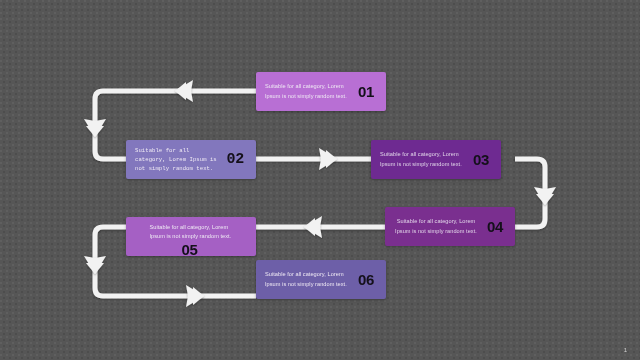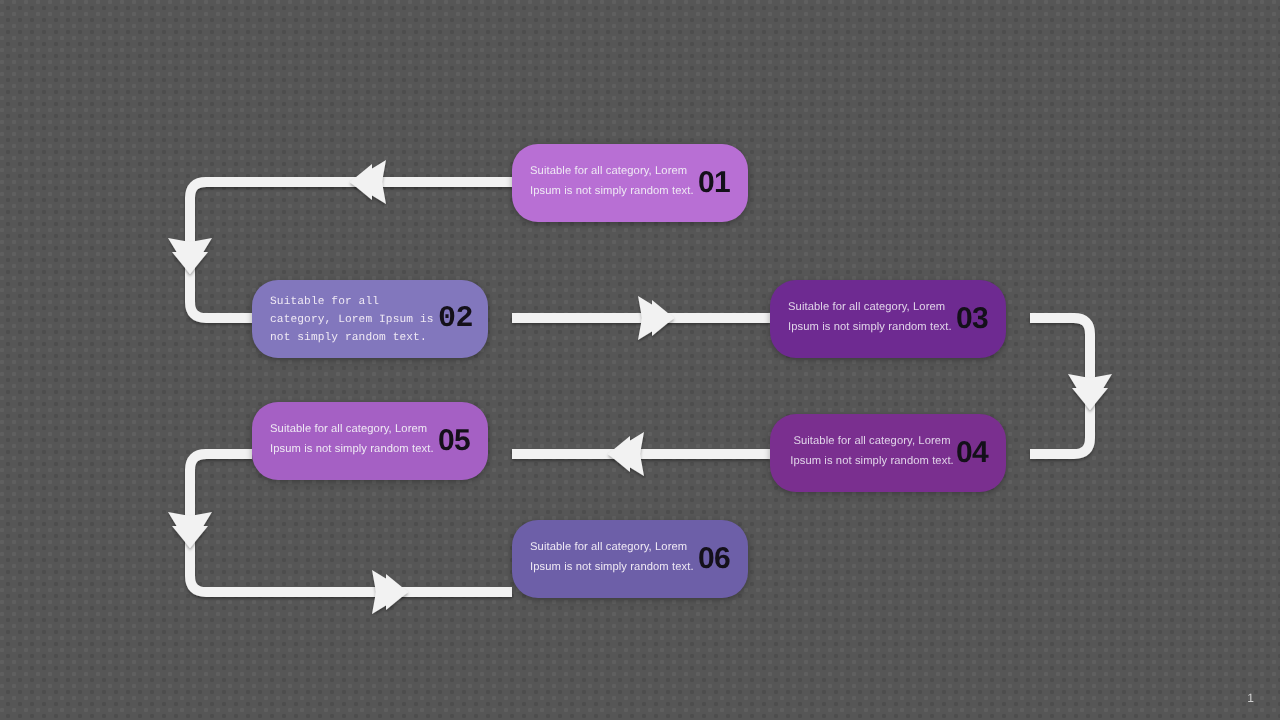--- a/index.html
+++ b/index.html
@@ -37,22 +37,22 @@
     left: 0;
     top: 0;
     width: 640px;
     height: 360px;
   }
 
   .card {
     position: absolute;
     box-sizing: border-box;
     height: 39px;
-    width: 118px;
-    border-radius: 13px;
+    width: 130px;
+    border-radius: 2px;
     padding: 6px 8px 6px 9px;
     display: flex;
     align-items: center;
     justify-content: space-between;
     box-shadow: 0 1px 3px rgba(0,0,0,0.30);
   }
   .card .desc {
     font-size: 5.6px;
     line-height: 1.62;
     color: #efe9f4;
@@ -64,23 +64,23 @@
     font-size: 15px;
     font-weight: bold;
     color: #14101a;
     letter-spacing: -0.3px;
     padding-right: 4px;
     flex: none;
   }
 
   #c1 { left: 256px; top: 72px;  background: #b86fd4; }
   #c2 { left: 126px; top: 140px; background: #8277bd; font-family: Liberation Mono, monospace; }
-  #c3 { left: 385px; top: 140px; background: #6e2a91; }
+  #c3 { left: 371px; top: 140px; background: #6e2a91; }
   #c4 { left: 385px; top: 207px; background: #7a2f8f; text-align: center; }
-  #c5 { left: 126px; top: 201px; background: #a560c4; }
+  #c5 { left: 126px; top: 217px; background: #a560c4; flex-direction: column; }
   #c6 { left: 256px; top: 260px; background: #6d5fa8; }
 
   #c3 .desc, #c4 .desc { color: #e0d3e8; }
 
   #pagenum {
     position: absolute;
     right: 13px;
     bottom: 7px;
     font-size: 6px;
     color: #cfcfcf;

